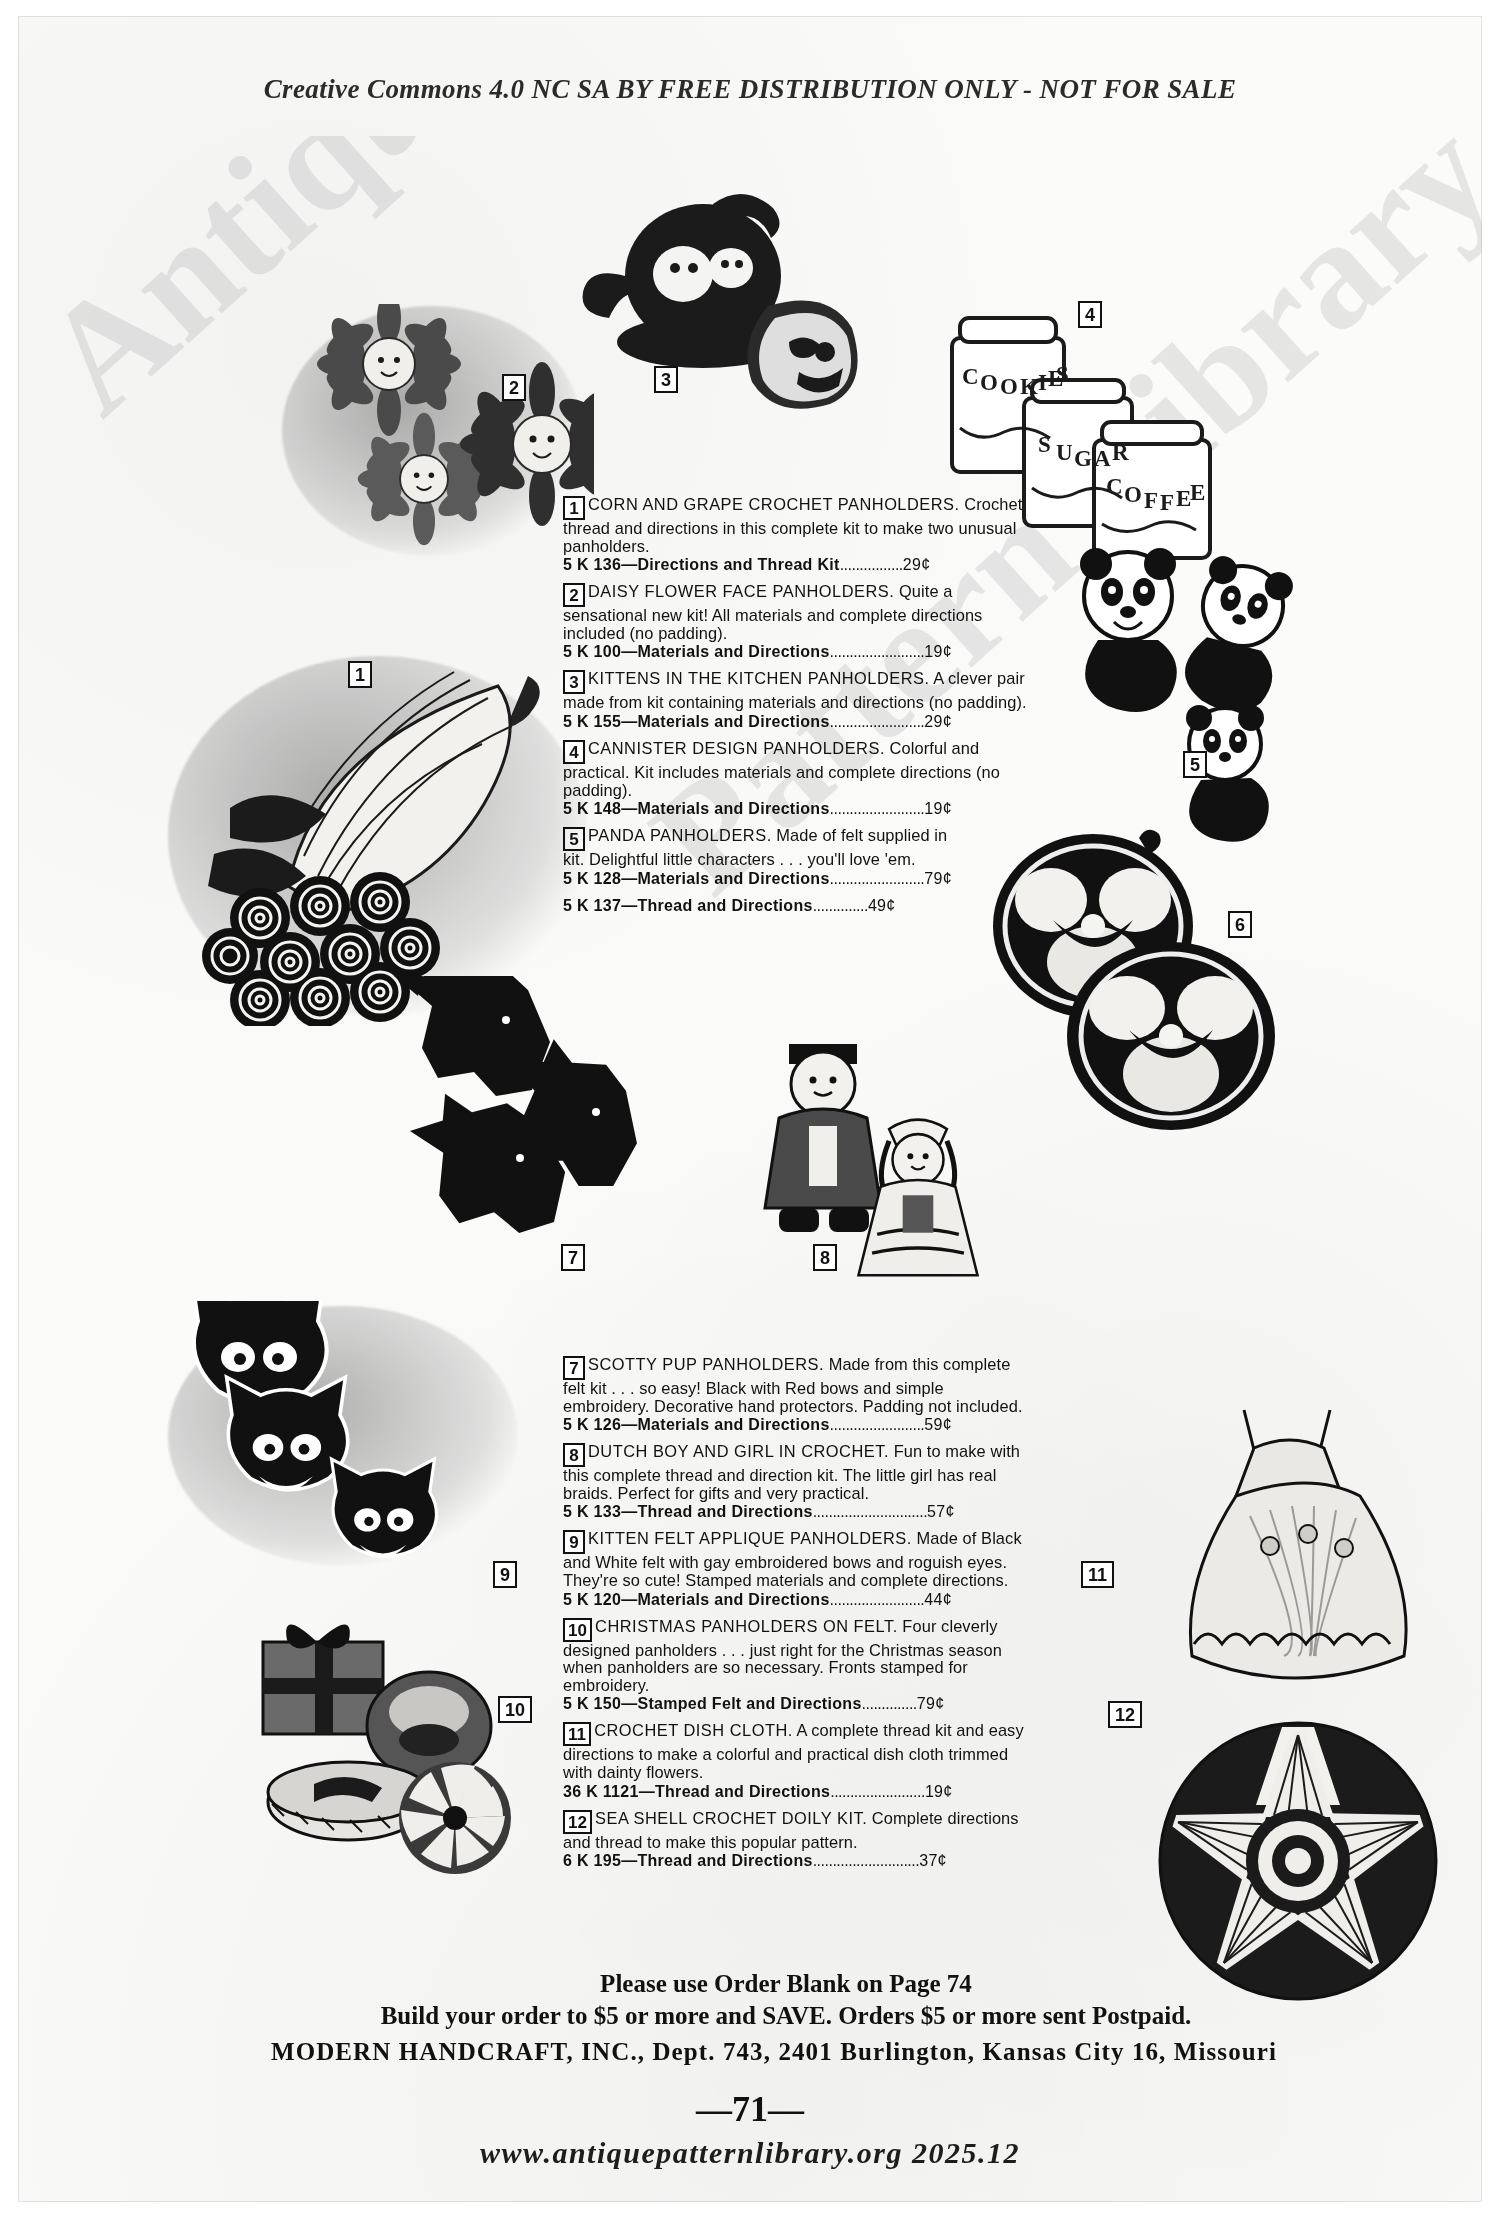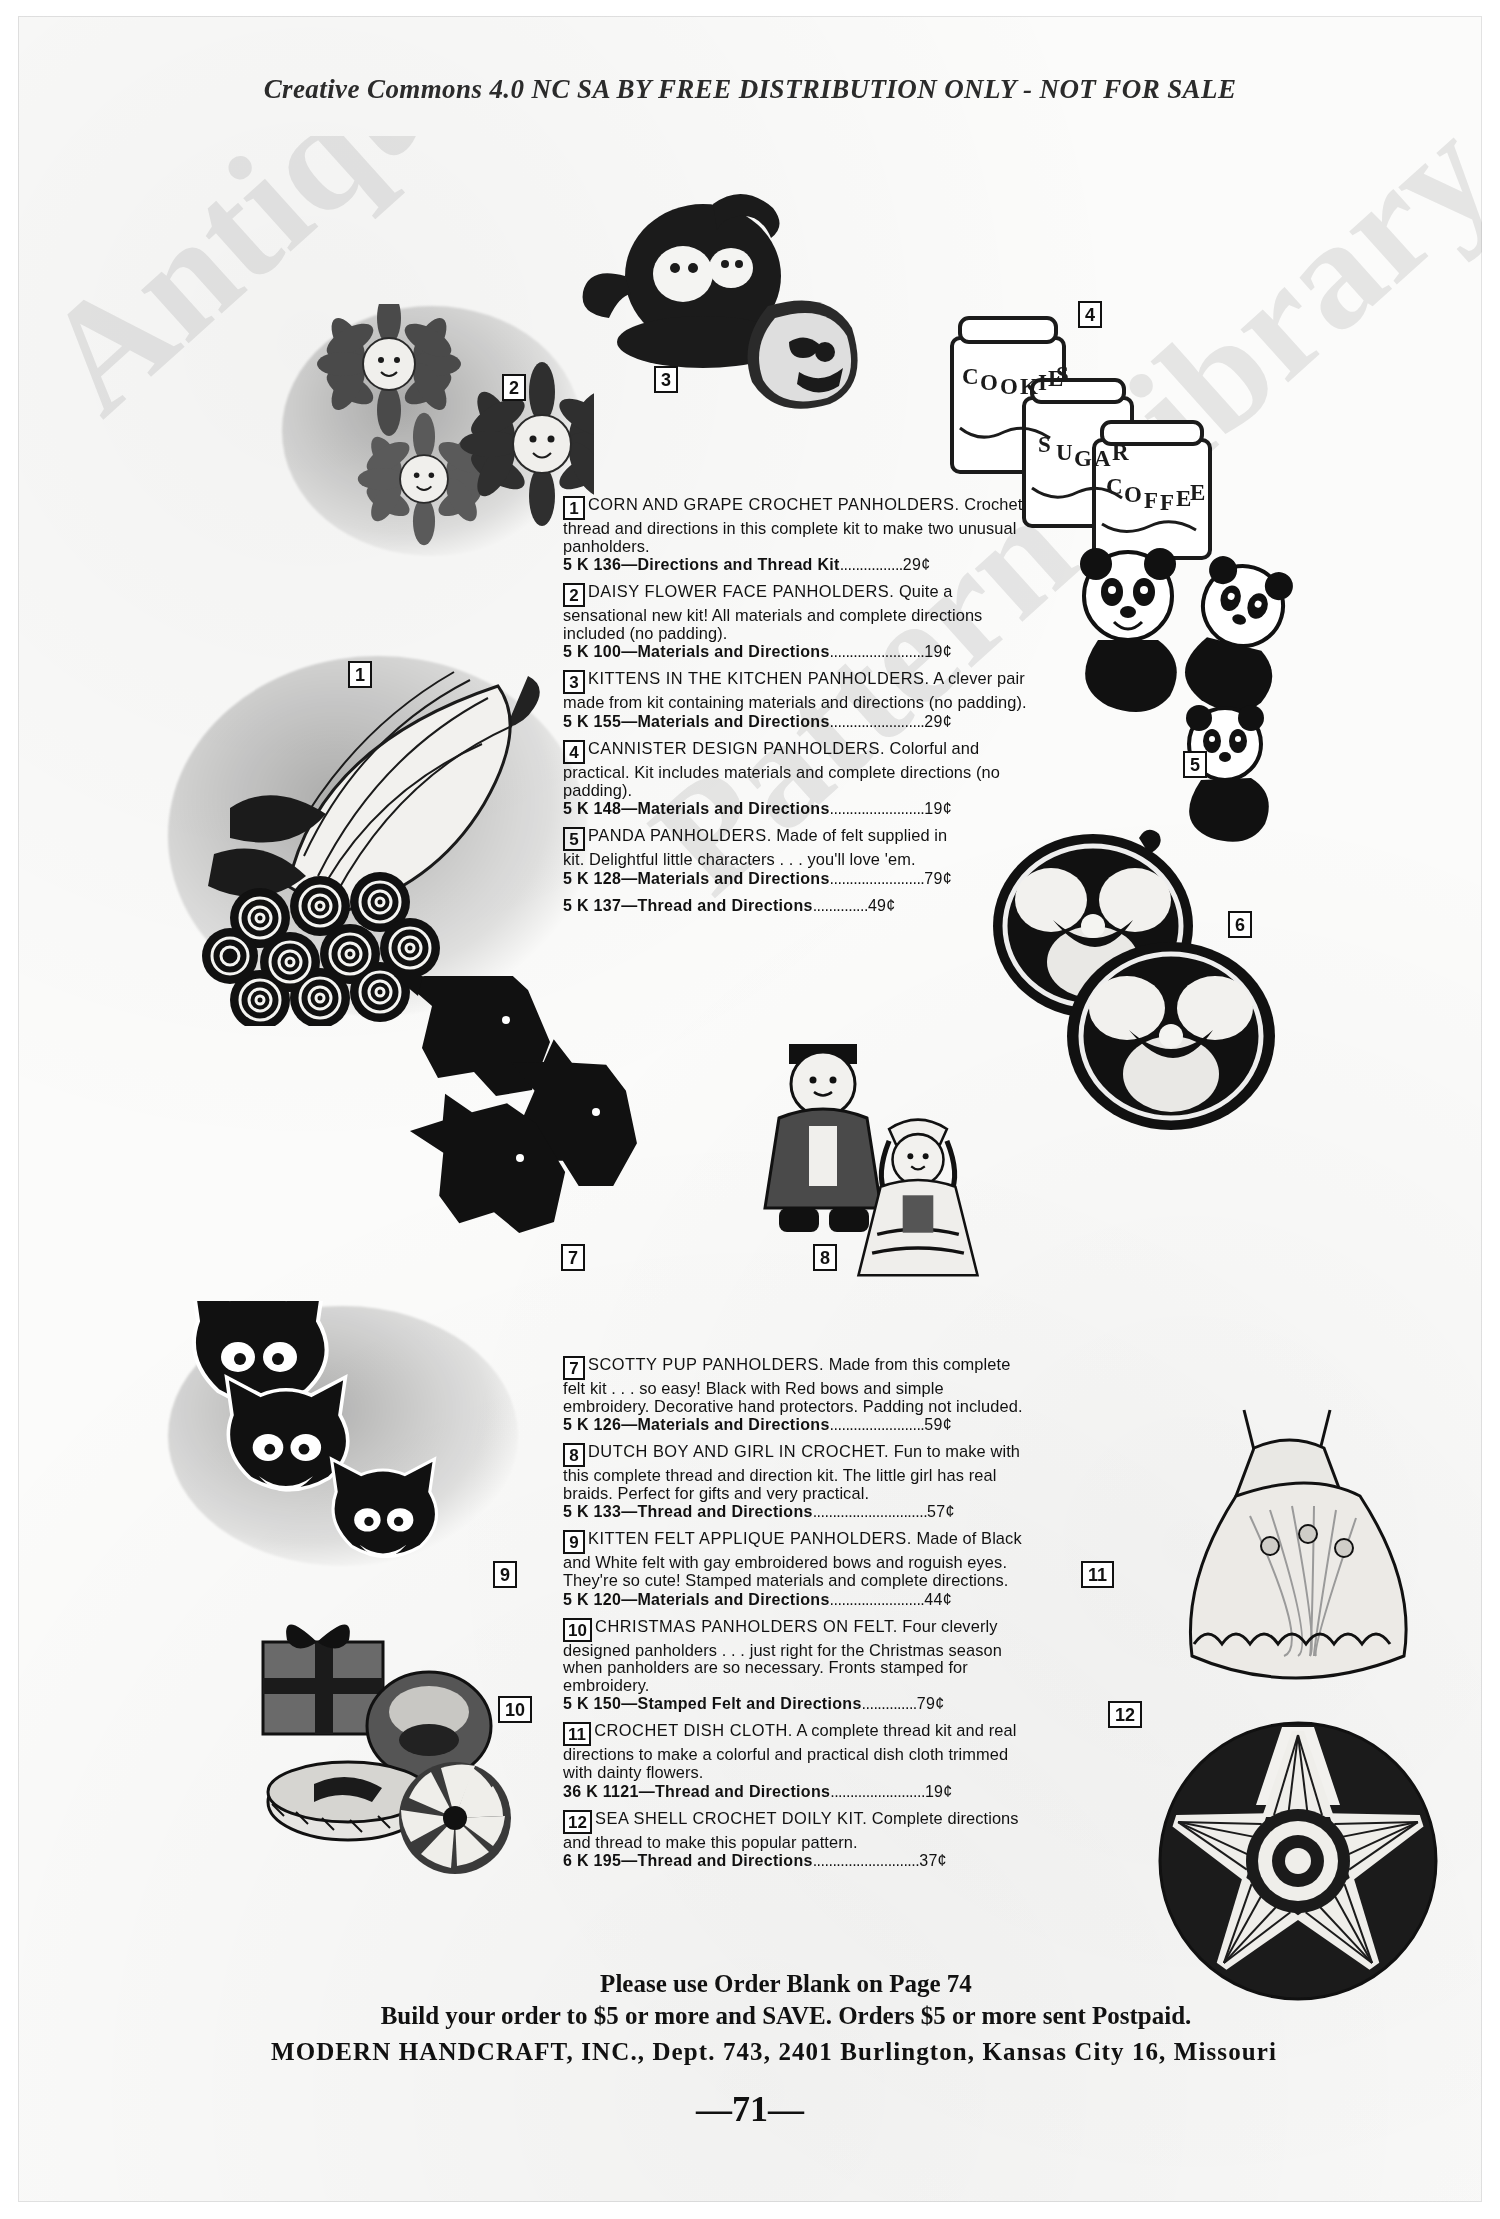--- a/index.html
+++ b/index.html
@@ -789,21 +789,21 @@
           <span>Four cleverly designed panholders . . . just right for the Christmas season when panholders are so necessary. Fronts stamped for embroidery.</span>
         </div>
         <div class="price-line">
           <span>5 K 150—Stamped Felt and Directions</span><span class="dots">..............</span><span class="price">79¢</span>
         </div>
       </div>
 
       <div class="entry">
         <div class="entry-body">
           <span class="num-box">11</span><span class="entry-title">CROCHET DISH CLOTH.</span>
-          <span>A complete thread kit and real directions to make a colorful and practical dish cloth trimmed with dainty flowers.</span>
+          <span>A complete thread kit and easy directions to make a colorful and practical dish cloth trimmed with dainty flowers.</span>
         </div>
         <div class="price-line">
           <span>36 K 1121—Thread and Directions</span><span class="dots">........................</span><span class="price">19¢</span>
         </div>
       </div>
 
       <div class="entry">
         <div class="entry-body">
           <span class="num-box">12</span><span class="entry-title">SEA SHELL CROCHET DOILY KIT.</span>
           <span>Complete directions and thread to make this popular pattern.</span>
@@ -812,15 +812,16 @@
           <span>6 K 195—Thread and Directions</span><span class="dots">...........................</span><span class="price">37¢</span>
         </div>
       </div>
 
     </div>
 
     <div class="footer-note1">Please use Order Blank on Page 74</div>
     <div class="footer-note2">Build your order to $5 or more and SAVE. Orders $5 or more sent Postpaid.</div>
     <div class="footer-addr">MODERN HANDCRAFT, INC., Dept. 743, 2401 Burlington, Kansas City 16, Missouri</div>
     <div class="page-num">—71—</div>
+    <div class="apl-line">www.antiquepatternlibrary.org 2025.12</div>
 
   </div>
 </div>
 
 </body></html>

